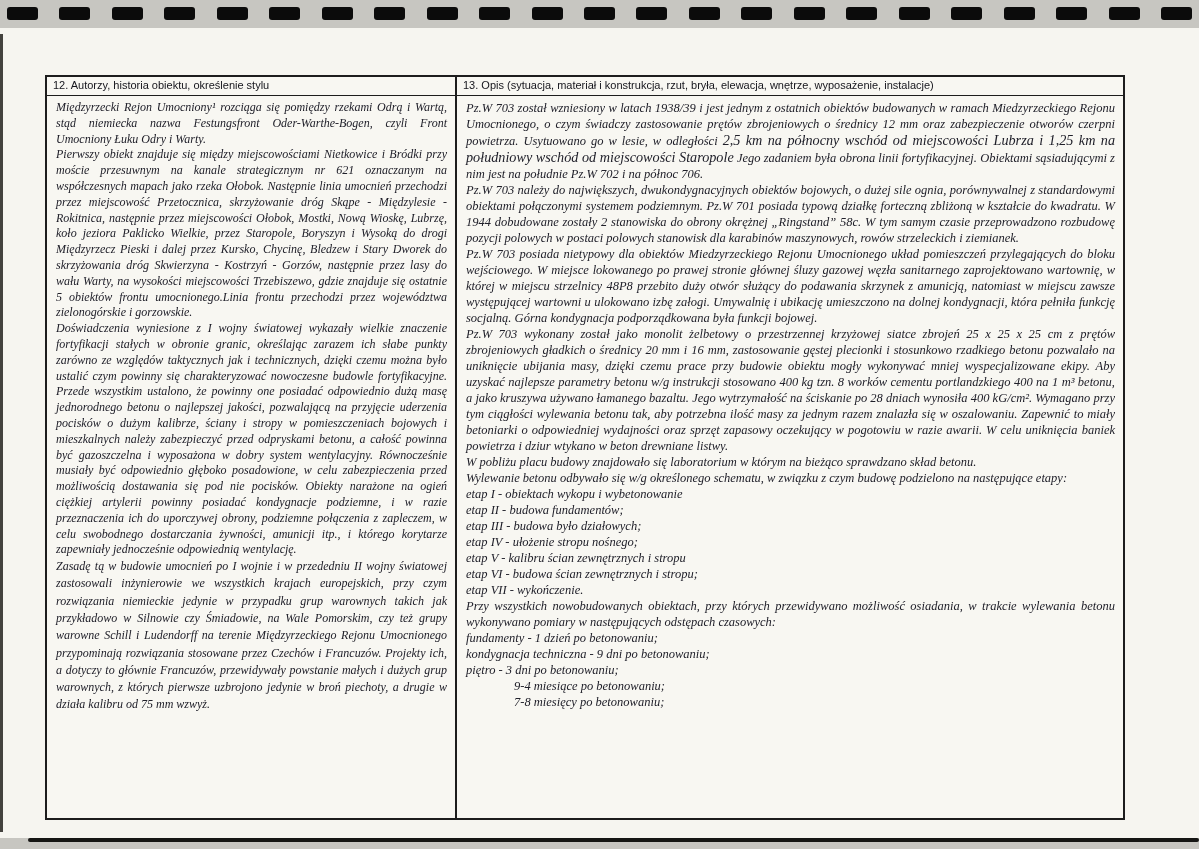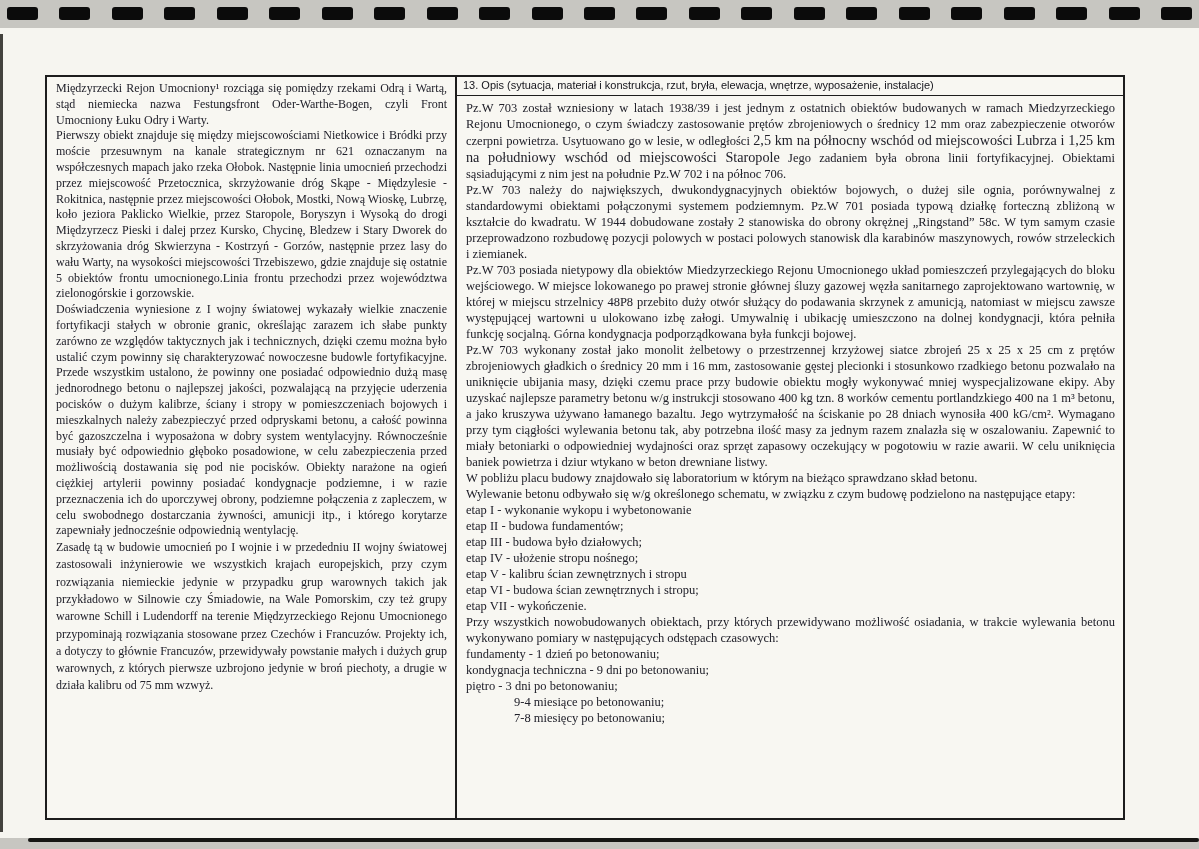--- a/index.html
+++ b/index.html
@@ -42,21 +42,21 @@
   .col-right { flex:1; }
 
   .col-header {
     flex:0 0 auto; border-bottom:1.5px solid #1d1d1d;
     font-family:"Liberation Sans","DejaVu Sans",sans-serif;
     font-size:11px; line-height:15px; padding:1px 6px 2px 6px; color:#15151c;
     white-space:nowrap; overflow:hidden;
   }
   .col-body { flex:1; padding:4px 8px 2px 9px; overflow:hidden; }
 
-  .para { margin:0; text-align:justify; }
+  .para { margin:0; text-align:justify;font-style:italic; }
   .col-left  .para { font-size:12px;   line-height:15.8px; }
   .col-left  .para.lg { font-size:12px; line-height:17.3px; }
   .col-right .para { font-size:12.5px; line-height:16px; }
   .col-right .para span.lg { font-size:14.2px; }
   .para.ind { padding-left:48px; }
 </style>
 </head>
 <body>
 
 <div class="scan">
@@ -85,37 +85,38 @@
       <div class="hole"></div>
       <div class="hole"></div>
       <div class="hole"></div>
     </div>
 
   <div class="paper"></div>
   <div class="left-edge"></div>
 
   <div class="doc-table">
     <div class="col col-left">
+      <div class="col-header">12. Autorzy, historia obiektu, określenie stylu</div>
       <div class="col-body">
           <p class="para">Międzyrzecki Rejon Umocniony¹ rozciąga się pomiędzy rzekami Odrą i Wartą, stąd niemiecka nazwa Festungsfront Oder-Warthe-Bogen, czyli Front Umocniony Łuku Odry i Warty.</p>
           <p class="para">Pierwszy obiekt znajduje się między miejscowościami Nietkowice i Bródki przy moście przesuwnym na kanale strategicznym nr 621 oznaczanym na współczesnych mapach jako rzeka Ołobok. Następnie linia umocnień przechodzi przez miejscowość Przetocznica, skrzyżowanie dróg Skąpe - Międzylesie - Rokitnica, następnie przez miejscowości Ołobok, Mostki, Nową Wioskę, Lubrzę, koło jeziora Paklicko Wielkie, przez Staropole, Boryszyn i Wysoką do drogi Międzyrzecz Pieski i dalej przez Kursko, Chycinę, Bledzew i Stary Dworek do skrzyżowania dróg Skwierzyna - Kostrzyń - Gorzów, następnie przez lasy do wału Warty, na wysokości miejscowości Trzebiszewo, gdzie znajduje się ostatnie 5 obiektów frontu umocnionego.Linia frontu przechodzi przez województwa zielonogórskie i gorzowskie.</p>
           <p class="para">Doświadczenia wyniesione z I wojny światowej wykazały wielkie znaczenie fortyfikacji stałych w obronie granic, określając zarazem ich słabe punkty zarówno ze względów taktycznych jak i technicznych, dzięki czemu można było ustalić czym powinny się charakteryzować nowoczesne budowle fortyfikacyjne. Przede wszystkim ustalono, że powinny one posiadać odpowiednio dużą masę jednorodnego betonu o najlepszej jakości, pozwalającą na przyjęcie uderzenia pocisków o dużym kalibrze, ściany i stropy w pomieszczeniach bojowych i mieszkalnych należy zabezpieczyć przed odpryskami betonu, a całość powinna być gazoszczelna i wyposażona w dobry system wentylacyjny. Równocześnie musiały być odpowiednio głęboko posadowione, w celu zabezpieczenia przed możliwością dostawania się pod nie pocisków. Obiekty narażone na ogień ciężkiej artylerii powinny posiadać kondygnacje podziemne, i w razie przeznaczenia ich do uporczywej obrony, podziemne połączenia z zapleczem, w celu swobodnego dostarczania żywności, amunicji itp., i którego korytarze zapewniały jednocześnie odpowiednią wentylację.</p>
           <p class="para lg">Zasadę tą w budowie umocnień po I wojnie i w przededniu II wojny światowej zastosowali inżynierowie we wszystkich krajach europejskich, przy czym rozwiązania niemieckie jedynie w przypadku grup warownych takich jak przykładowo w Silnowie czy Śmiadowie, na Wale Pomorskim, czy też grupy warowne Schill i Ludendorff na terenie Międzyrzeckiego Rejonu Umocnionego przypominają rozwiązania stosowane przez Czechów i Francuzów. Projekty ich, a dotyczy to głównie Francuzów, przewidywały powstanie małych i dużych grup warownych, z których pierwsze uzbrojono jedynie w broń piechoty, a drugie w działa kalibru od 75 mm wzwyż.</p>
         </div>
     </div>
     <div class="col col-right">
       <div class="col-header">13. Opis (sytuacja, materiał i konstrukcja, rzut, bryła, elewacja, wnętrze, wyposażenie, instalacje)</div>
       <div class="col-body">
           <p class="para"><span>Pz.W 703 został wzniesiony w latach 1938/39 i jest jednym z ostatnich obiektów budowanych w ramach Miedzyrzeckiego Rejonu Umocnionego, o czym świadczy zastosowanie prętów zbrojeniowych o średnicy 12 mm oraz zabezpieczenie otworów czerpni powietrza. Usytuowano go w lesie, w odległości </span><span class="lg">2,5 km na północny wschód od miejscowości Lubrza i 1,25 km na południowy wschód od miejscowości Staropole</span><span> Jego zadaniem była obrona linii fortyfikacyjnej. Obiektami sąsiadującymi z nim jest na południe Pz.W 702 i na północ 706.</span></p>
           <p class="para">Pz.W 703 należy do największych, dwukondygnacyjnych obiektów bojowych, o dużej sile ognia, porównywalnej z standardowymi obiektami połączonymi systemem podziemnym. Pz.W 701 posiada typową działkę forteczną zbliżoną w kształcie do kwadratu. W 1944 dobudowane zostały 2 stanowiska do obrony okrężnej „Ringstand” 58c. W tym samym czasie przeprowadzono rozbudowę pozycji polowych w postaci polowych stanowisk dla karabinów maszynowych, rowów strzeleckich i ziemianek.</p>
           <p class="para">Pz.W 703 posiada nietypowy dla obiektów Miedzyrzeckiego Rejonu Umocnionego układ pomieszczeń przylegających do bloku wejściowego. W miejsce lokowanego po prawej stronie głównej śluzy gazowej węzła sanitarnego zaprojektowano wartownię, w której w miejscu strzelnicy 48P8 przebito duży otwór służący do podawania skrzynek z amunicją, natomiast w miejscu zawsze występującej wartowni u ulokowano izbę załogi. Umywalnię i ubikację umieszczono na dolnej kondygnacji, która pełniła funkcję socjalną. Górna kondygnacja podporządkowana była funkcji bojowej.</p>
           <p class="para">Pz.W 703 wykonany został jako monolit żelbetowy o przestrzennej krzyżowej siatce zbrojeń 25 x 25 x 25 cm z prętów zbrojeniowych gładkich o średnicy 20 mm i 16 mm, zastosowanie gęstej plecionki i stosunkowo rzadkiego betonu pozwalało na uniknięcie ubijania masy, dzięki czemu prace przy budowie obiektu mogły wykonywać mniej wyspecjalizowane ekipy. Aby uzyskać najlepsze parametry betonu w/g instrukcji stosowano 400 kg tzn. 8 worków cementu portlandzkiego 400 na 1 m³ betonu, a jako kruszywa używano łamanego bazaltu. Jego wytrzymałość na ściskanie po 28 dniach wynosiła 400 kG/cm². Wymagano przy tym ciągłości wylewania betonu tak, aby potrzebna ilość masy za jednym razem znalazła się w oszalowaniu. Zapewnić to miały betoniarki o odpowiedniej wydajności oraz sprzęt zapasowy oczekujący w pogotowiu w razie awarii. W celu uniknięcia baniek powietrza i dziur wtykano w beton drewniane listwy.</p>
           <p class="para">W pobliżu placu budowy znajdowało się laboratorium w którym na bieżąco sprawdzano skład betonu.</p>
           <p class="para">Wylewanie betonu odbywało się w/g określonego schematu, w związku z czym budowę podzielono na następujące etapy:</p>
-          <p class="para">etap I - wykonanie wykopu i wybetonowanie</p>
+          <p class="para">etap I - obiektach wykopu i wybetonowanie</p>
           <p class="para">etap II - budowa fundamentów;</p>
           <p class="para">etap III - budowa było działowych;</p>
           <p class="para">etap IV - ułożenie stropu nośnego;</p>
           <p class="para">etap V - kalibru ścian zewnętrznych i stropu</p>
           <p class="para">etap VI - budowa ścian zewnętrznych i stropu;</p>
           <p class="para">etap VII - wykończenie.</p>
           <p class="para">Przy wszystkich nowobudowanych obiektach, przy których przewidywano możliwość osiadania, w trakcie wylewania betonu wykonywano pomiary w następujących odstępach czasowych:</p>
           <p class="para">fundamenty - 1 dzień po betonowaniu;</p>
           <p class="para">kondygnacja techniczna - 9 dni po betonowaniu;</p>
           <p class="para">piętro - 3 dni po betonowaniu;</p>

